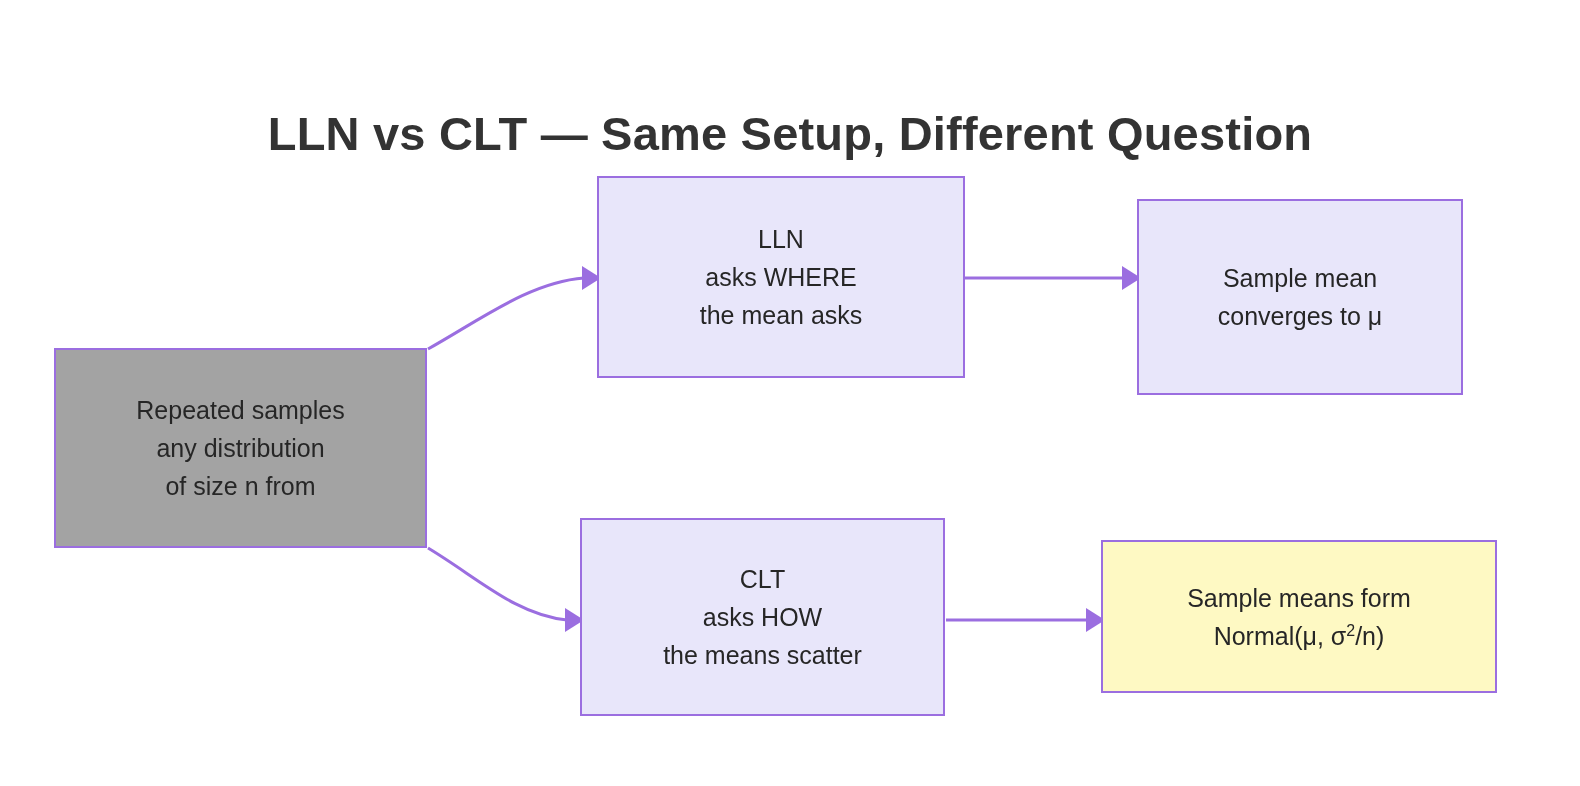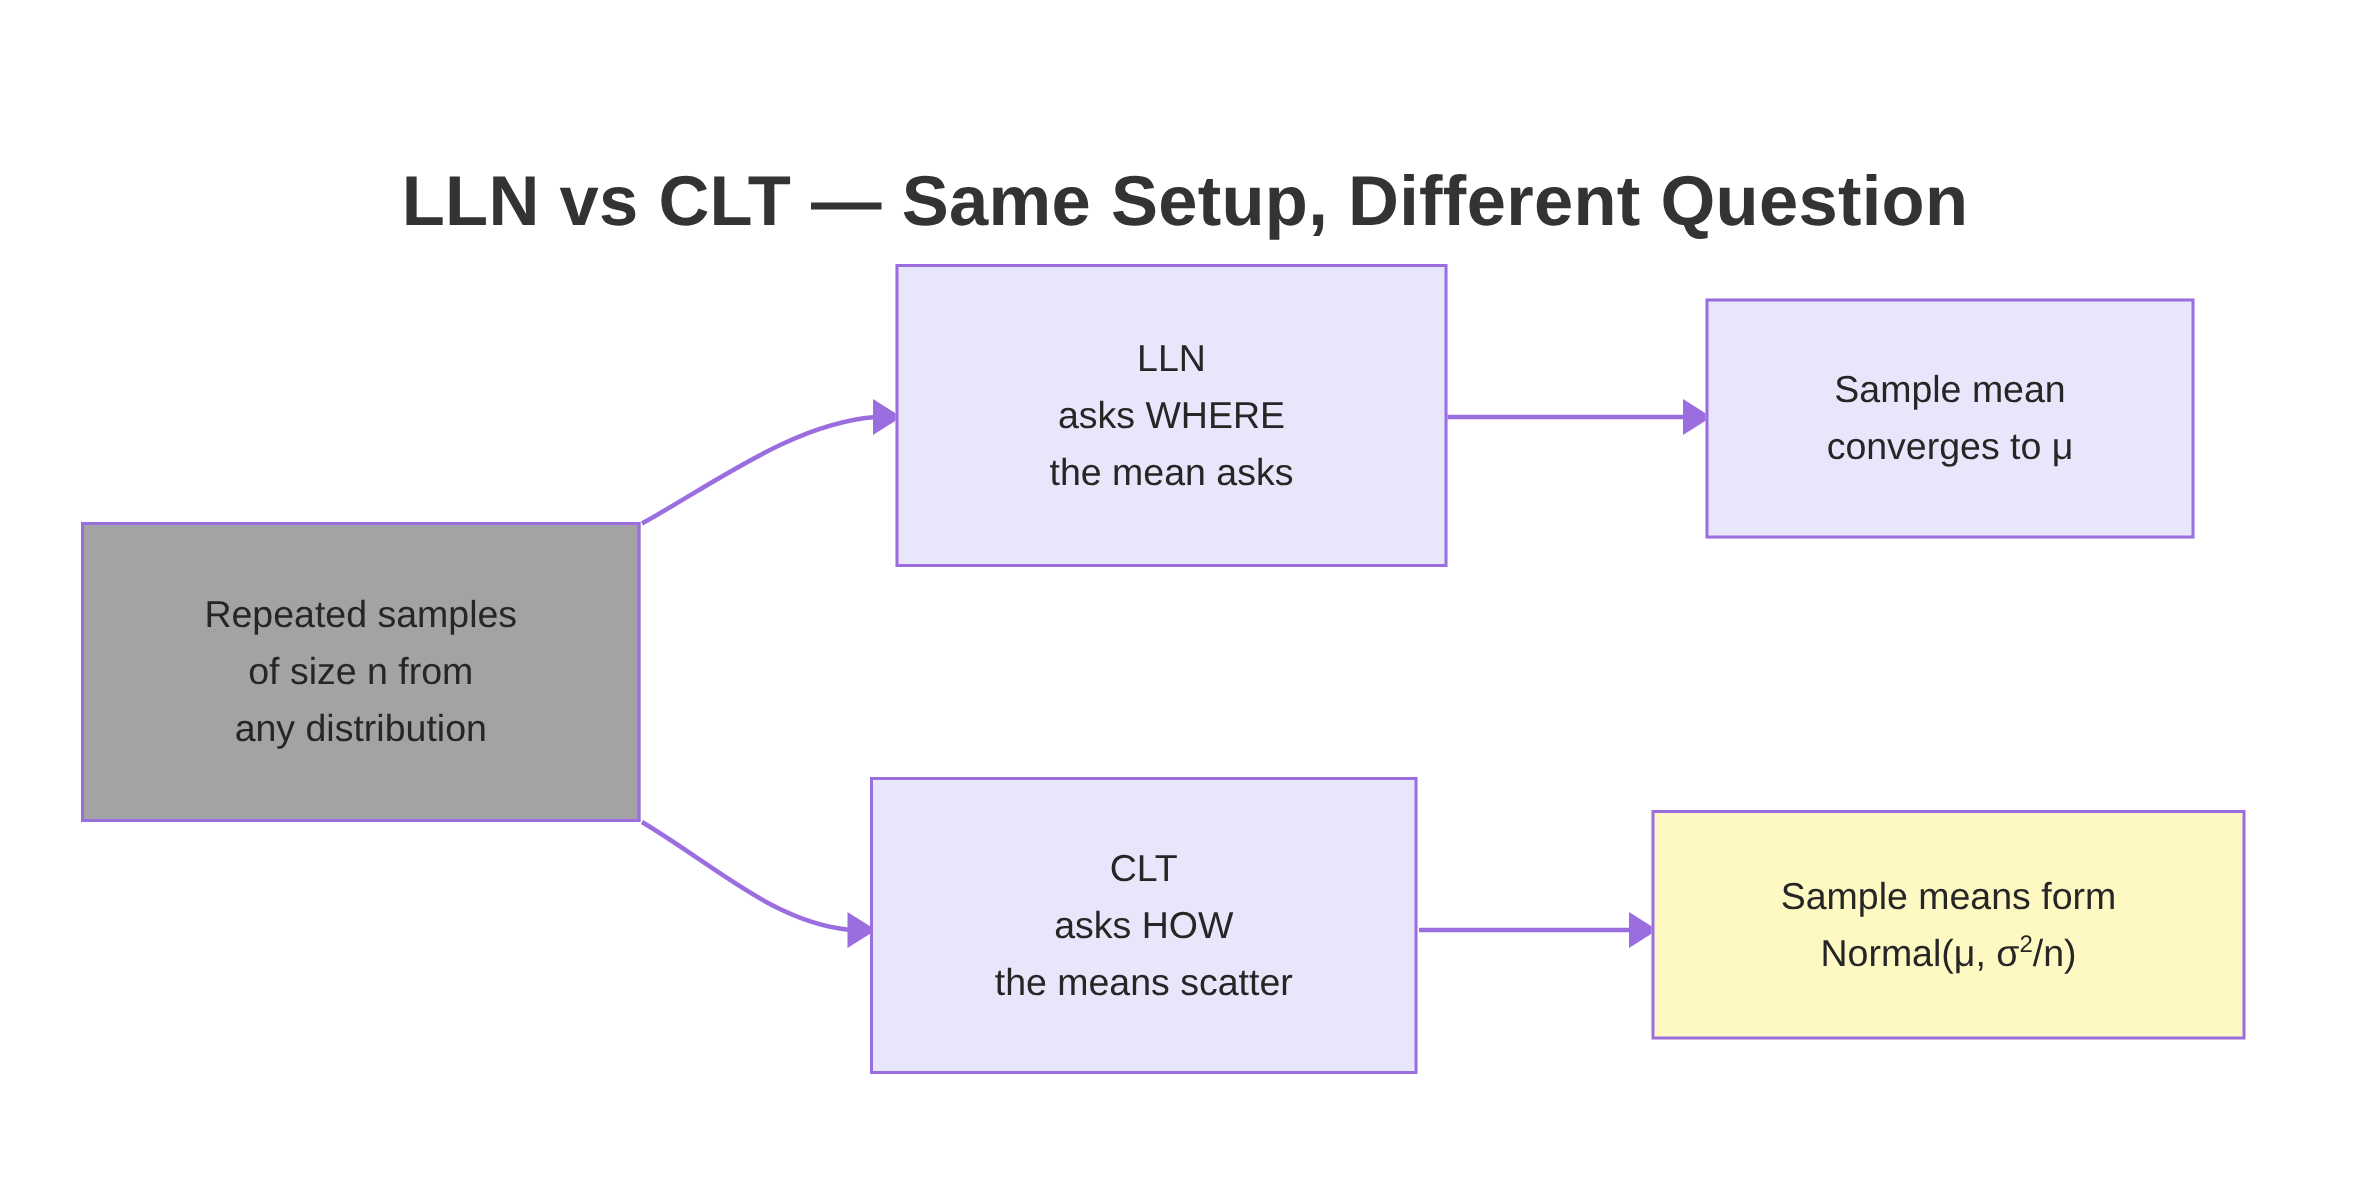--- a/index.html
+++ b/index.html
@@ -44,21 +44,21 @@
     font-size: 25px;
     line-height: 1.52;
     text-align: center;
     white-space: nowrap;
   }
   .node .line {
     display: block;
   }
   #node-source  { left: 54px;   top: 348px; width: 373px; height: 200px; }
   #node-lln     { left: 597px;  top: 176px; width: 368px; height: 202px; }
-  #node-lln-out { left: 1137px; top: 199px; width: 326px; height: 160px; }
+  #node-lln-out { left: 1137px; top: 199px; width: 326px; height: 196px; }
   #node-clt     { left: 580px;  top: 518px; width: 365px; height: 198px; }
   #node-clt-out { left: 1101px; top: 540px; width: 396px; height: 153px; }
 
   #edges {
     position: absolute;
     left: 0;
     top: 0;
     width: 1580px;
     height: 786px;
     pointer-events: none;
@@ -98,22 +98,22 @@
     </g>
 
     <g>
       <line class="edge-path" x1="946" y1="620" x2="1088" y2="620" style="stroke: rgb(155, 110, 224);"></line>
       <polygon class="edge-head" points="1086,608 1105,620 1086,632" style="fill: rgb(155, 110, 224);"></polygon>
     </g>
   </svg>
 
   <div class="node" id="node-source" style="background: #a3a3a3; border-color: rgb(155, 110, 224); color: rgb(38, 38, 38);">
     <span class="line">Repeated samples</span>
+    <span class="line">any distribution</span>
     <span class="line">of size n from</span>
-    <span class="line">any distribution</span>
   </div>
 
   <div class="node" id="node-lln" style="background: rgb(232, 230, 250); border-color: rgb(155, 110, 224); color: rgb(38, 38, 38);">
     <span class="line">LLN</span>
     <span class="line">asks WHERE</span>
     <span class="line">the mean asks</span>
   </div>
 
   <div class="node" id="node-lln-out" style="background: rgb(232, 230, 250); border-color: rgb(155, 110, 224); color: rgb(38, 38, 38);">
     <span class="line">Sample mean</span>

